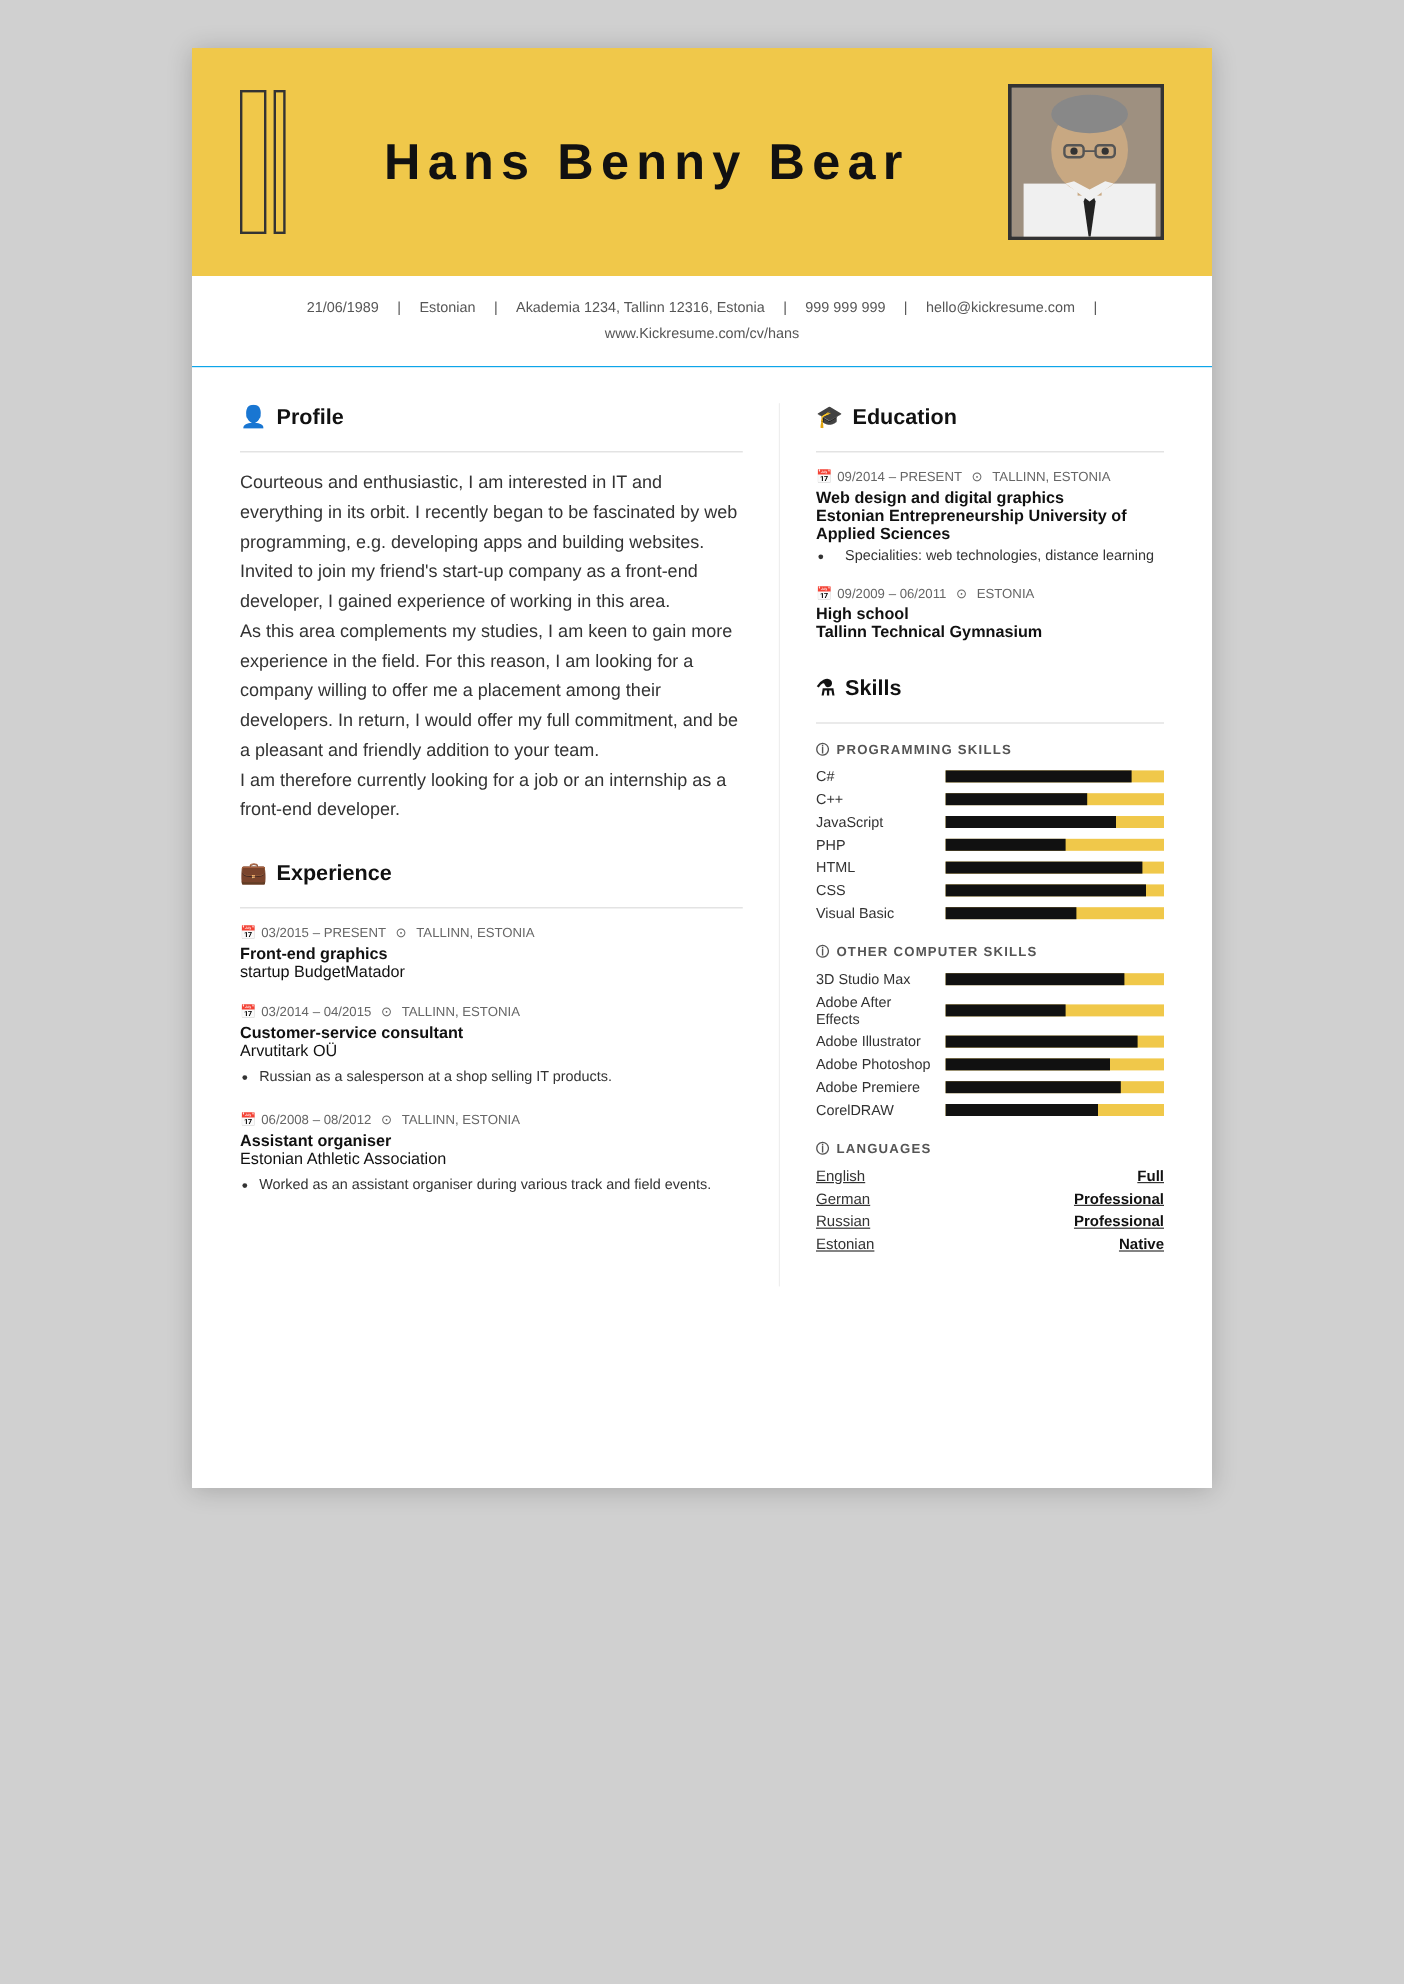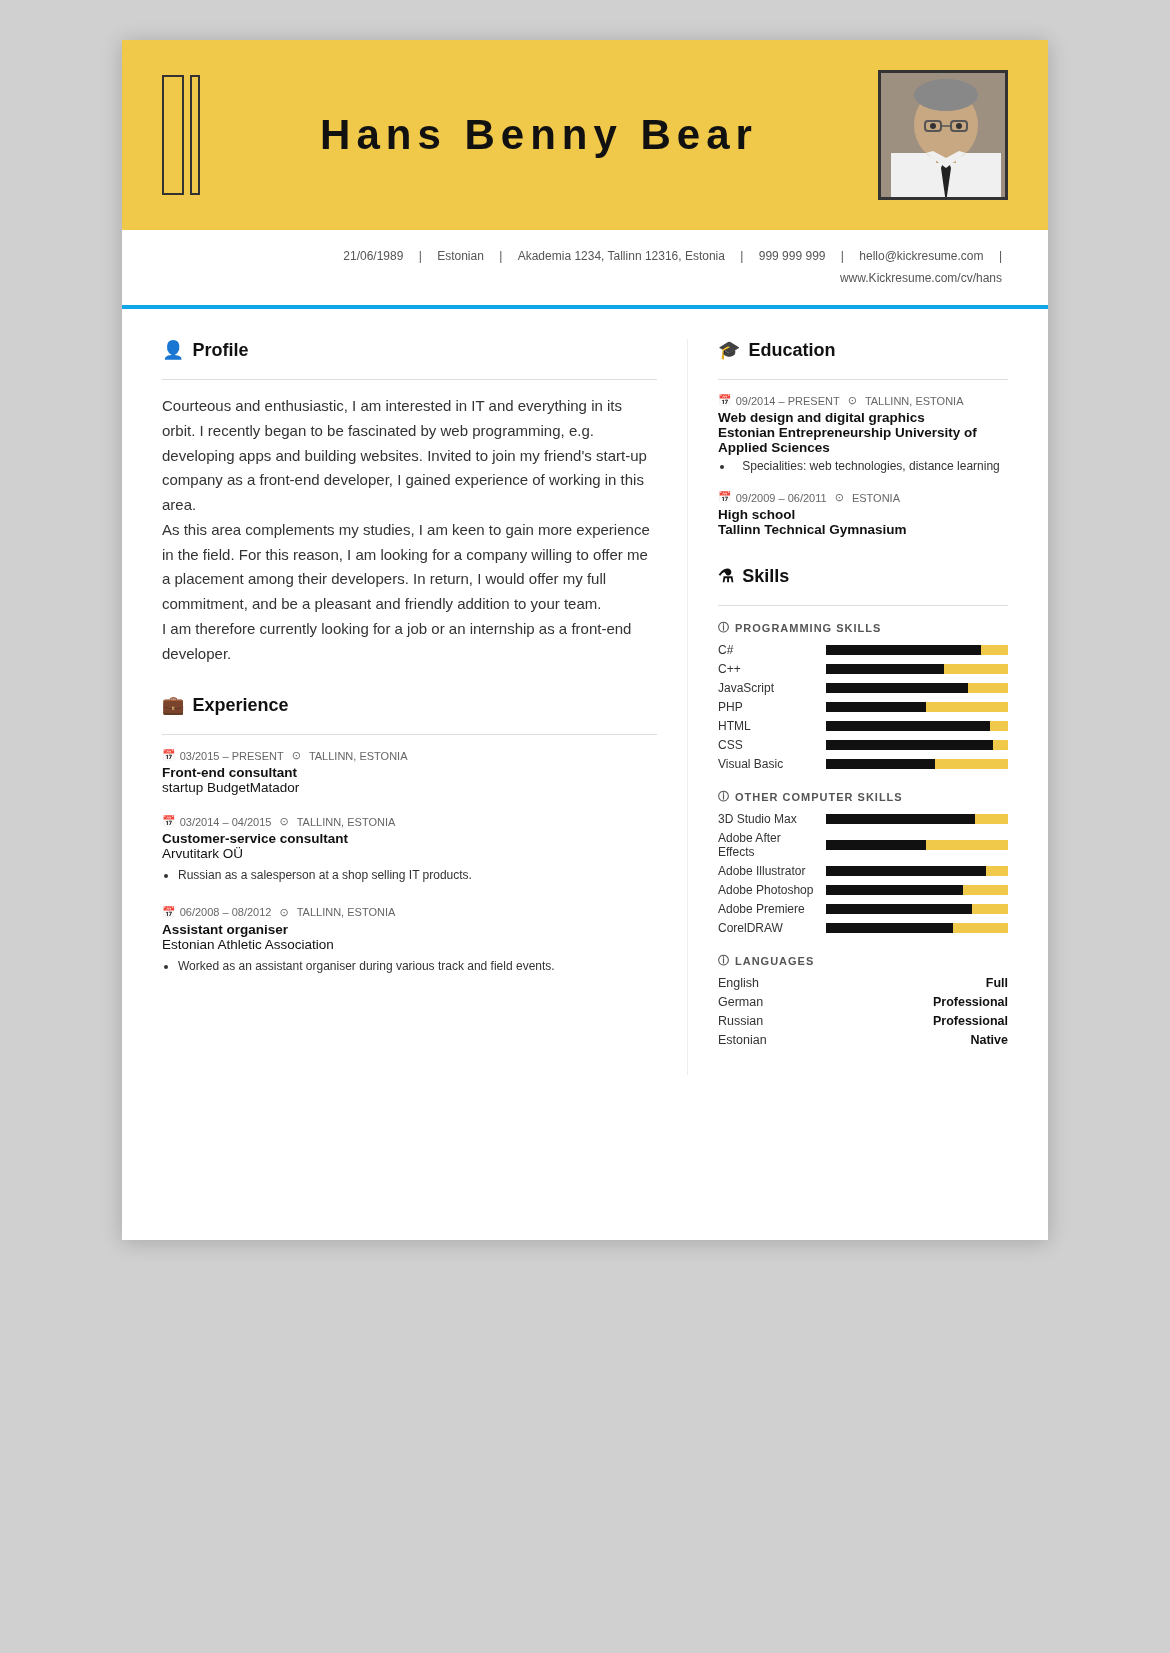--- a/index.html
+++ b/index.html
@@ -5,21 +5,21 @@
     * { margin: 0; padding: 0; box-sizing: border-box; }
     body {
       background: #d0d0d0;
       font-family: Arial, sans-serif;
       display: flex;
       justify-content: center;
       padding: 40px 20px;
     }
     .resume {
       background: #fff;
-      width: 926px;
+      width: 850px;
       min-height: 1200px;
       box-shadow: 0 2px 20px rgba(0,0,0,0.2);
     }
 
     
     .header {
       background: #f0c84a;
       padding: 30px 40px;
       display: flex;
       align-items: center;
@@ -58,24 +58,24 @@
       border: 3px solid #333;
       background: #888;
       flex-shrink: 0;
       overflow: hidden;
       position: relative;
     }
 
     
     .contact-bar {
       padding: 16px 40px;
-      text-align: right;
+      text-align: center;
       font-size: 12px;
       color: #333;
-      border-bottom: 4px solid #0ea5e9;
+      border-bottom: 1px solid #0ea5e9;
       line-height: 1.8;
     }
     .contact-bar span {
       margin: 0 6px;
       color: #555;
     }
     .contact-sep {
       color: #999;
       margin: 0 4px;
     }
@@ -229,20 +229,21 @@
       left: 0; top: 0;
     }
 
     
     .lang-row {
       display: flex;
       justify-content: space-between;
       font-size: 12.5px;
       margin-bottom: 5px;
       color: #333;
+      text-decoration: underline;
     }
     .lang-level {
       font-weight: 700;
       color: #111;
     }
 
     .divider {
       height: 1px;
       background: #ddd;
       margin: 6px 0 14px 0;
@@ -327,21 +328,21 @@
         </div>
         <div class="divider"></div>
 
         <div class="exp-item">
           <div class="exp-meta">
             <span style="font-size:11px;">📅</span>
             <span>03/2015 – PRESENT</span>
             <span style="margin:0 4px;">⊙</span>
             <span>TALLINN, ESTONIA</span>
           </div>
-          <div class="exp-title">Front-end consultant</div>
+          <div class="exp-title">Front-end graphics</div>
           <div class="exp-company">startup BudgetMatador</div>
         </div>
 
         <div class="exp-item">
           <div class="exp-meta">
             <span style="font-size:11px;">📅</span>
             <span>03/2014 – 04/2015</span>
             <span style="margin:0 4px;">⊙</span>
             <span>TALLINN, ESTONIA</span>
           </div>

